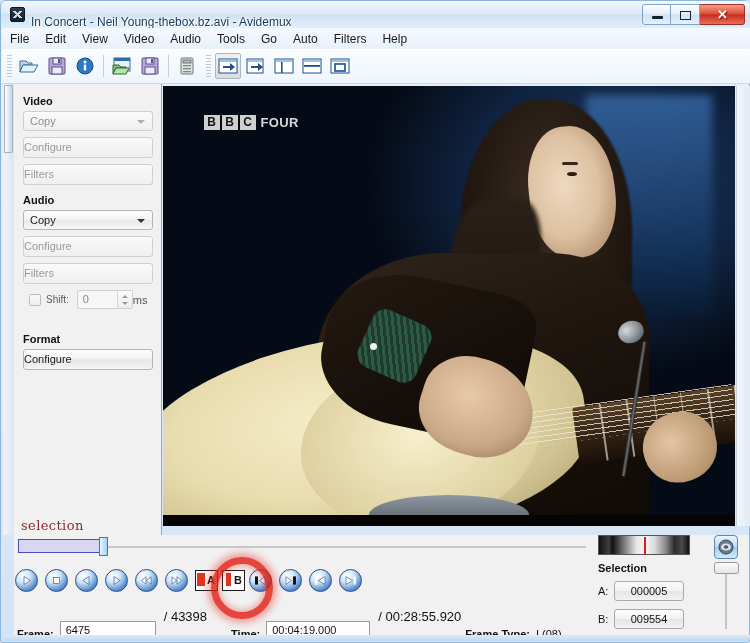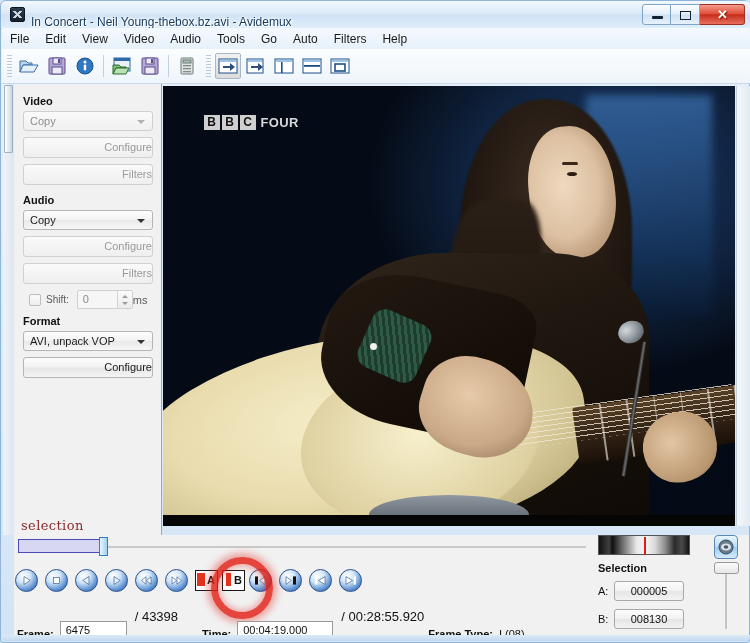--- a/index.html
+++ b/index.html
@@ -114,21 +114,21 @@
   .combo .arrow{
     position:absolute;right:7px;top:8px;width:0;height:0;
     border-left:4px solid transparent;border-right:4px solid transparent;
     border-top:4px solid #333;
   }
   .combo.disabled .arrow{border-top-color:#b0b0b0;}
   .btn{
     width:130px;height:21px;box-sizing:border-box;
     border:1px solid #b5b5b5;border-radius:3px;
     background:linear-gradient(180deg,#fcfcfc 0%,#f2f2f2 48%,#e6e6e6 52%,#f4f4f4 100%);
-    font-size:11px;color:#1a1a1a;text-align:right;line-height:19px;
+    font-size:11px;color:#1a1a1a;text-align:left;line-height:19px;
     margin-bottom:6px;
   }
   .btn.disabled{color:#9a9a9a;border-color:#d0d0d0;background:linear-gradient(180deg,#fafafa,#efefef);}
   .shiftrow{display:flex;align-items:center;margin:4px 0 6px 6px;}
   .cbx{width:12px;height:12px;box-sizing:border-box;border:1px solid #bdbdbd;border-radius:2px;
     background:linear-gradient(180deg,#fafafa,#ededed);margin-right:5px;}
   .shiftlbl{font-size:10px;color:#5a5a5a;margin-right:8px;}
   .spin{position:relative;width:56px;height:19px;box-sizing:border-box;
     border:1px solid #cfcfcf;border-radius:2px;background:#f6f6f6;
     font-size:11px;color:#8a8a8a;padding:2px 0 0 5px;}
@@ -451,25 +451,21 @@
       <span class="spin">
         <span>0</span>
         <span class="sbx">
           <span class="up"></span>
           <span class="dn"></span>
         </span>
       </span>
       <span class="ms">ms</span>
     </div>
 
-    <div class="sec-label" style="margin-top:6px">Format</div>
-    <div class="combo">
-      <span>AVI, unpack VOP</span>
-      <span class="arrow"></span>
-    </div>
+    <div class="sec-label" style="margin-top:24px">Format</div>
     <div class="btn">Configure</div>
   </div>
 
   <div class="videowrap">
     <div class="vidimg">
       <div class="bg-dark"></div>
       <div class="bluepanel"></div>
       <div class="bluepanel2"></div>
 
       <div class="hair"></div>
@@ -609,41 +605,41 @@
         <rect x="9.8" y="1.4" width="2" height="8.2" fill="#fff"></rect>
       </svg>
     </span>
       </div>
   </div>
 
   <div class="redcircle"></div>
 
   <div class="fieldrow">
     <span class="flabel">Frame:</span>
-    <span class="ftext" style="width:67px">6475</span>
+    <span class="ftext" style="width:96px">6475</span>
     <span class="ftot">/ 43398</span>
     <span class="flabel" style="margin-left:24px">Time:</span>
-    <span class="ftext" style="width:96px">00:04:19.000</span>
+    <span class="ftext" style="width:104px">00:04:19.000</span>
     <span class="ftot">/ 00:28:55.920</span>
     <span class="flabel" style="margin-left:4px">Frame Type:</span>
     <span class="ftype">I (08)</span>
   </div>
 
   <div class="navbar">
     <div class="navmark"></div>
   </div>
   <div class="sellabel">Selection</div>
 
   <div class="abrow" style="left:597px;top:580px;">
     <span class="ablbl">A:</span>
     <span class="abbtn">000005</span>
   </div>
   <div class="abrow" style="left:597px;top:608px;">
     <span class="ablbl">B:</span>
-    <span class="abbtn">008130</span>
+    <span class="abbtn">009554</span>
   </div>
 
   <div class="volbtn">
     <svg width="16" height="16" viewBox="0 0 16 16">
       <circle cx="8" cy="8" r="7" fill="#6f7d89" stroke="#2b4a6b"></circle>
       <ellipse cx="8" cy="8" rx="5" ry="3.6" fill="#d9e4ec"></ellipse>
       <ellipse cx="8" cy="8" rx="2.3" ry="1.7" fill="#4a5964"></ellipse>
     </svg>
   </div>
   <div class="volslider-track"></div>

